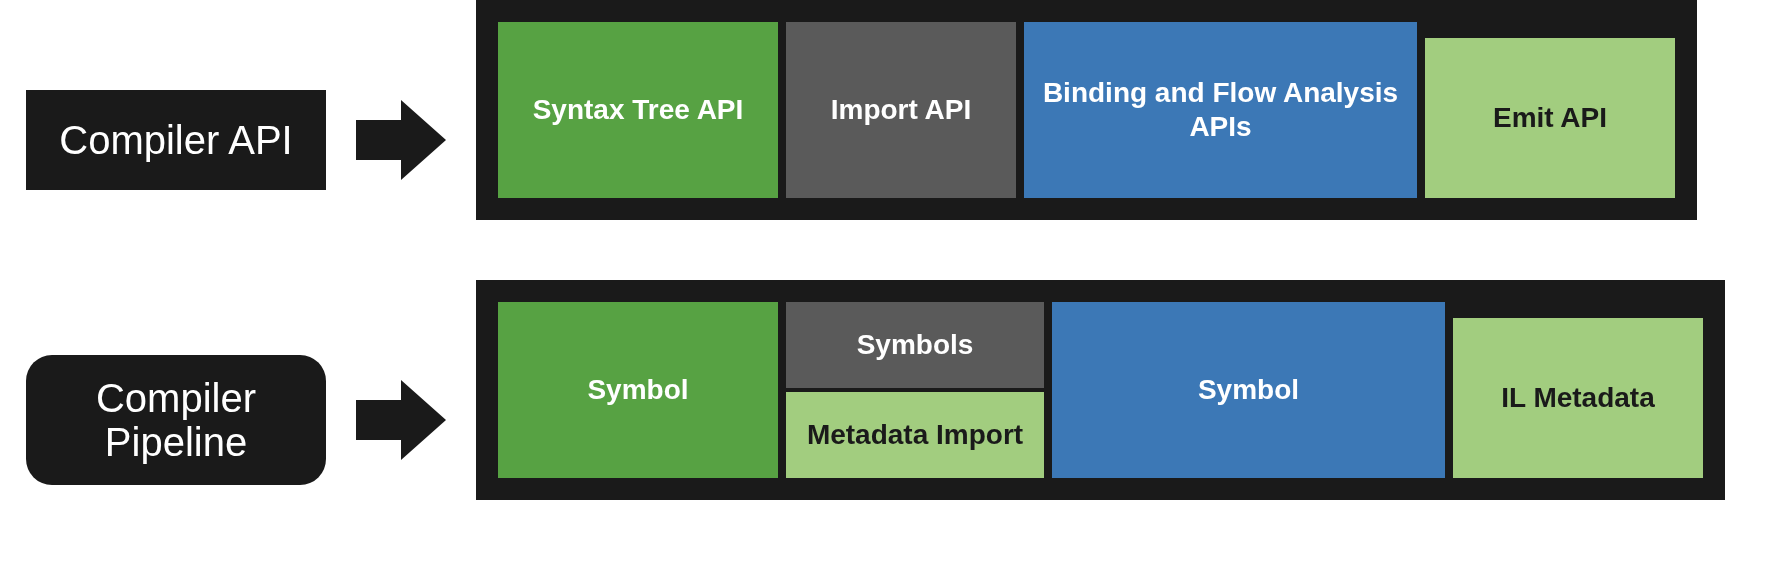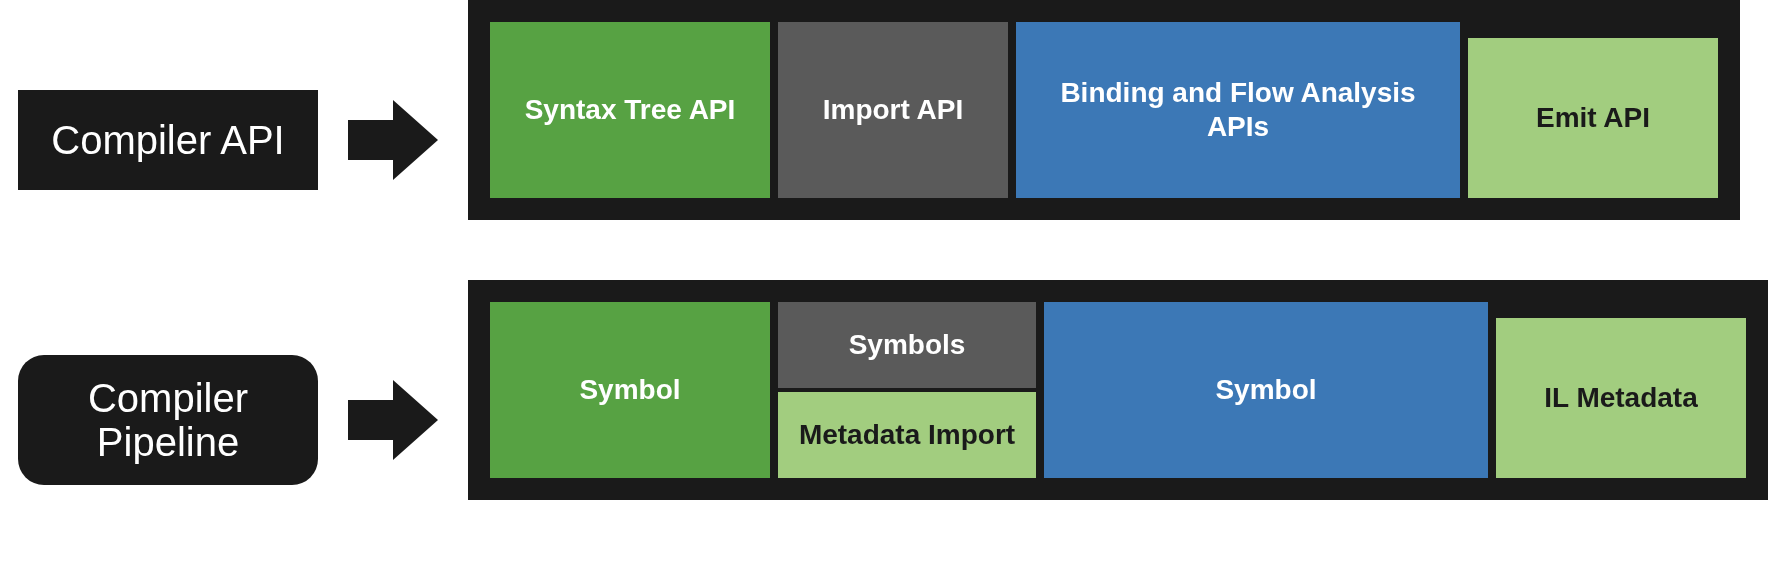--- a/index.html
+++ b/index.html
@@ -24,21 +24,21 @@
     height: 100px;
     background: #1a1a1a;
     color: #ffffff;
     display: flex;
     align-items: center;
     justify-content: center;
     font-size: 40px;
     font-weight: 300;
     text-align: center;
     line-height: 1.1;
-    margin-left: 18px;
+    margin-left: 26px;
     margin-top: 60px;
   }
   .label-box.tall { height: 130px; border-radius: 26px; }
 
   .arrow {
     margin-left: 30px;
     margin-right: 30px;
     margin-top: 60px;
   }
   .arrow svg { display: block; }
@@ -59,21 +59,21 @@
     font-size: 28px;
     font-weight: 700;
     text-align: center;
     line-height: 1.2;
     color: #1a1a1a;
     padding: 10px;
   }
 
   .w-syntax { width: 280px; }
   .w-symbol { width: 230px; }
-  .w-binding { width: 444px; }
+  .w-binding { width: 393px; }
   .w-emit { width: 250px; margin-top: 16px; }
 
   .c-green { background: #57a243; color: #ffffff; }
   .c-gray  { background: #5a5a5a; color: #ffffff; }
   .c-blue  { background: #3c78b6; color: #ffffff; }
   .c-lightgreen { background: #a2cd7f; color: #1a1a1a; }
 
   .stack {
     width: 258px;
     display: flex;

